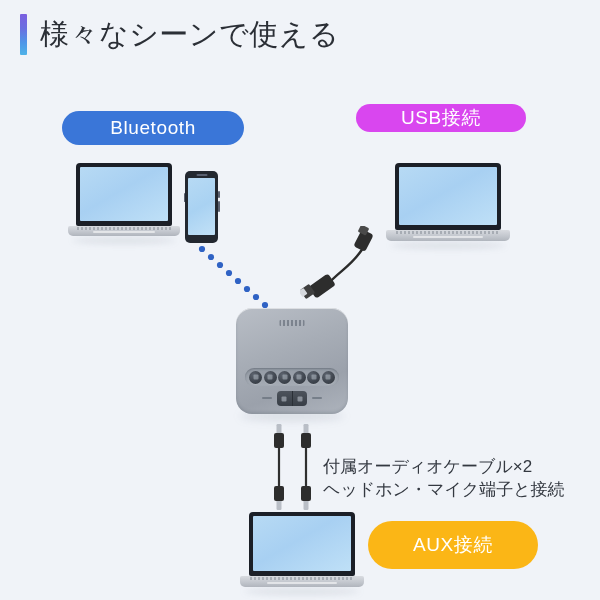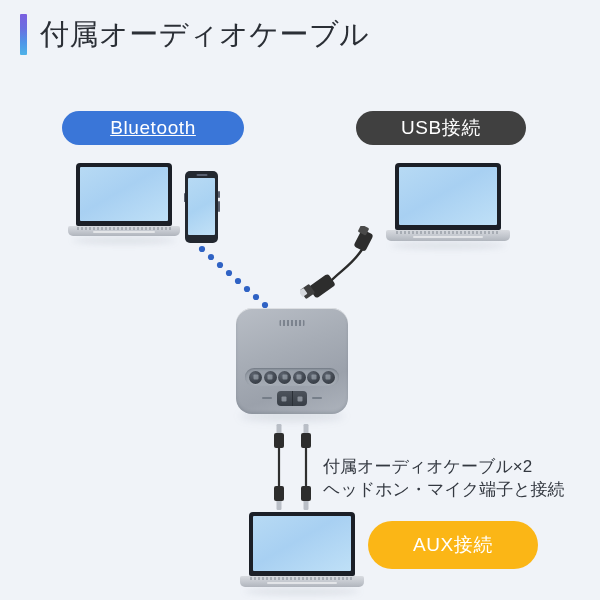--- a/index.html
+++ b/index.html
@@ -61,28 +61,27 @@
     letter-spacing: 0.6px;
     white-space: nowrap;
     box-sizing: border-box;
   }
   .badge-bt {
     left: 62px;
     top: 111px;
     width: 182px;
     height: 34px;
     background: #3a76d8;
-    text-decoration: underline;
   }
   .badge-usb {
     left: 356px;
-    top: 111px;
+    top: 104px;
     width: 170px;
-    height: 34px;
-    background: #404040;
+    height: 28px;
+    background: #d946ef;
   }
   .badge-aux {
     left: 368px;
     top: 521px;
     width: 170px;
     height: 48px;
     background: #fbb616;
   }
 
   
@@ -354,21 +353,21 @@
   #caption-aux { left: 323px; top: 435px; margin-top: 20px; }
 </style>
 </head>
 <body>
 
 <div id="stage">
 
   <div class="title-block">
     <div class="title-bar"></div>
     <div class="title-lines">
-      <div class="title-line">付属オーディオケーブル</div>
+      <div class="title-line">様々なシーンで使える</div>
     </div>
   </div>
 
   <div class="badge badge-bt">Bluetooth</div>
   <div class="badge badge-usb">USB接続</div>
   <div class="badge badge-aux">AUX接続</div>
 
   <div class="laptop" id="laptop-bt">
     <div class="shadow"></div>
     <div class="lid">

